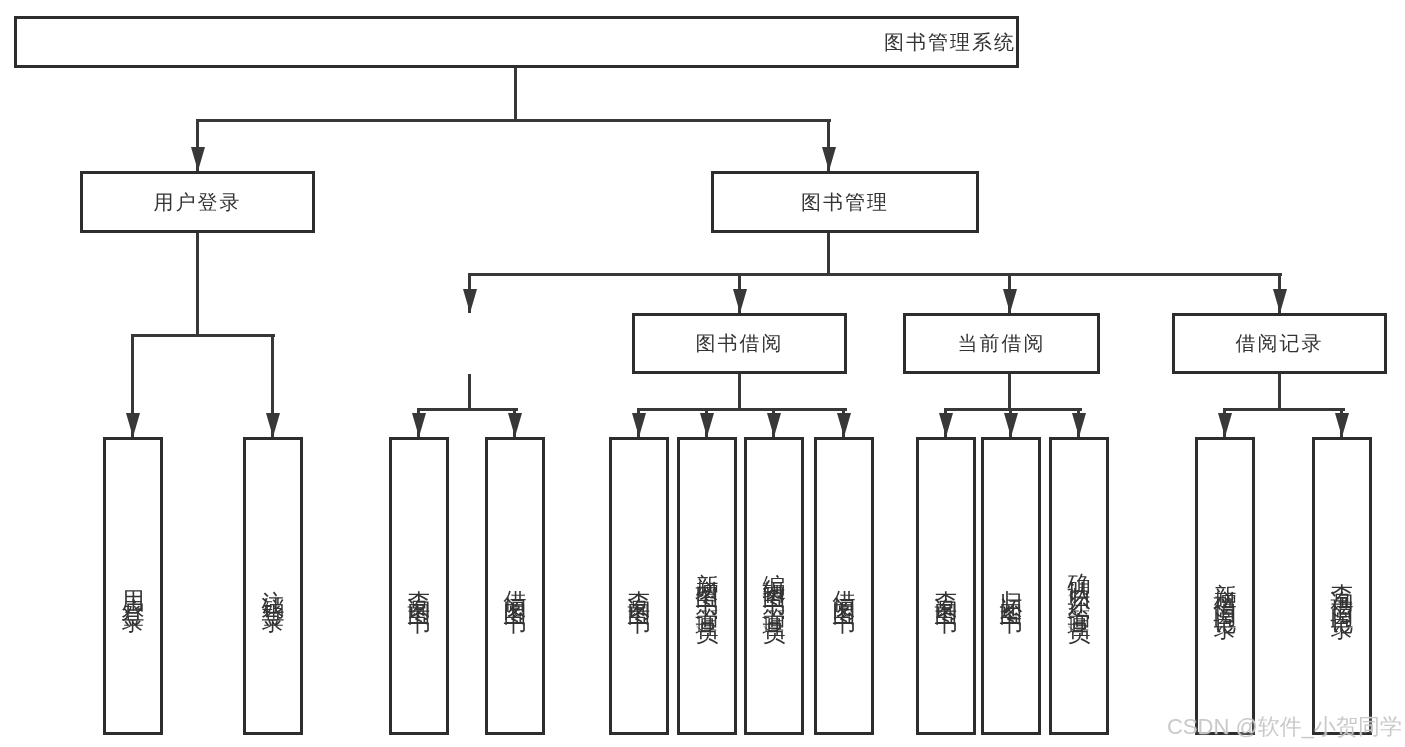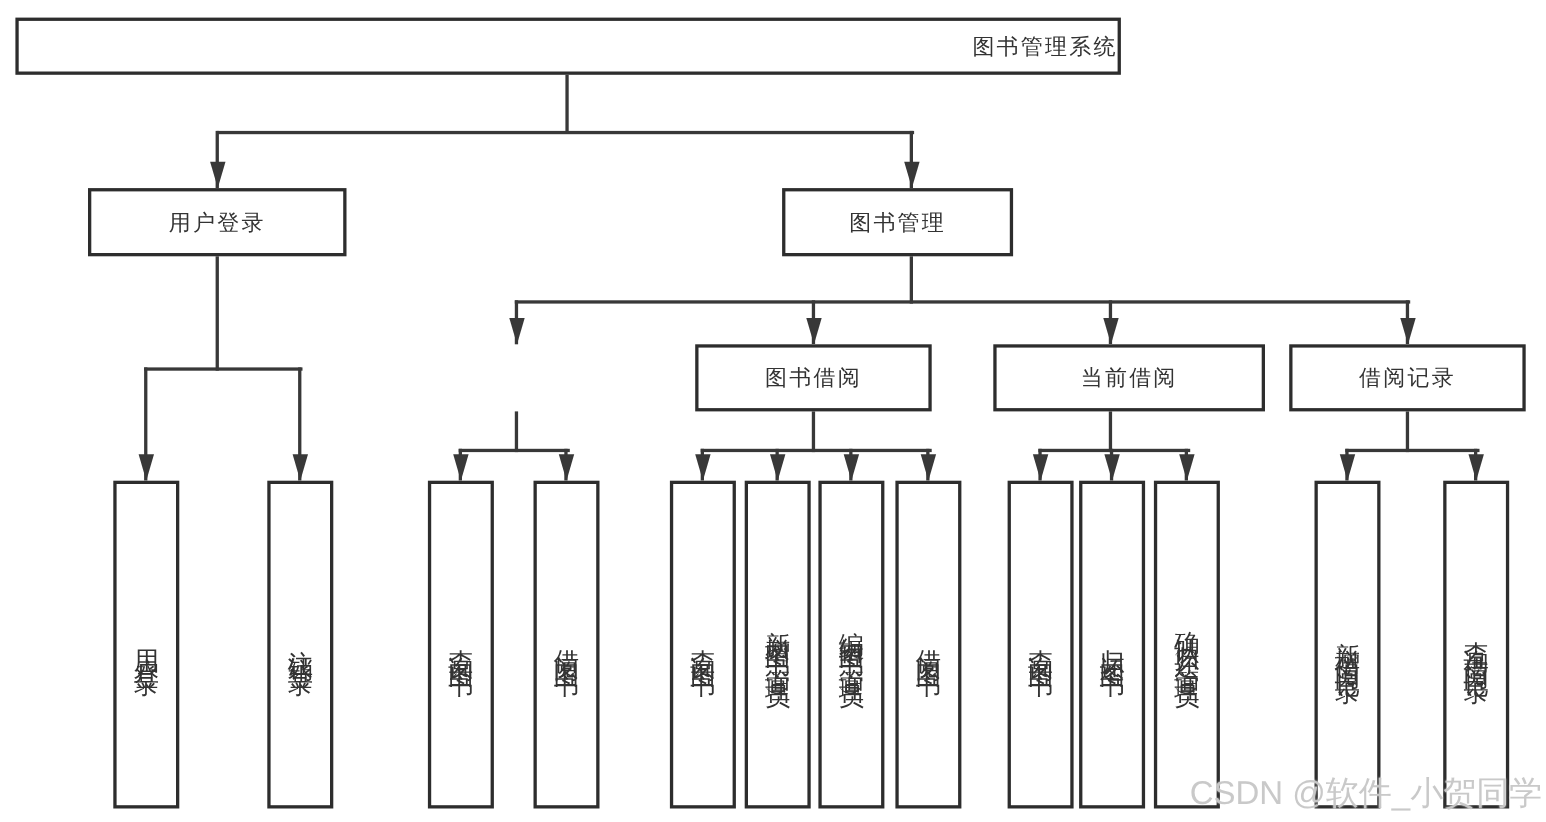--- a/index.html
+++ b/index.html
@@ -60,21 +60,21 @@
     width: 0;
     height: 0;
     border-left: 7px solid transparent;
     border-right: 7px solid transparent;
     border-top: 24px solid #383838;
   }
   .watermark {
     position: absolute;
     right: 3px;
     bottom: 5px;
-    font-size: 30px;
+    font-size: 22px;
     color: rgba(198, 198, 198, 0.95);
     text-shadow: 0 0 2px rgba(255, 255, 255, 0.9);
     z-index: 10;
     white-space: nowrap;
   }
 </style>
 </head>
 <body>
 
 <div class="canvas">
@@ -86,21 +86,21 @@
   <div class="vline" style="left:514px; top:68px; height:53px;"></div>
   <div class="hline" style="left:197px; top:119px; width:634px;"></div>
   <div class="vline" style="left:196px; top:119px; height:52px;"></div>
   <div class="arrow" style="left:191px; top:147px;"></div>
   <div class="vline" style="left:827px; top:119px; height:52px;"></div>
   <div class="arrow" style="left:822px; top:147px;"></div>
 
   <div class="node" style="left:80px; top:171px; width:235px; height:62px;">
     <span class="node-label">用户登录</span>
   </div>
-  <div class="node" style="left:711px; top:171px; width:210px; height:62px;">
+  <div class="node" style="left:711px; top:171px; width:268px; height:62px;">
     <span class="node-label">图书管理</span>
   </div>
 
   <div class="vline" style="left:196px; top:233px; height:104px;"></div>
   <div class="hline" style="left:131px; top:334px; width:144px;"></div>
   <div class="vline" style="left:131px; top:334px; height:103px;"></div>
   <div class="arrow" style="left:126px; top:413px;"></div>
   <div class="vline" style="left:271px; top:334px; height:103px;"></div>
   <div class="arrow" style="left:266px; top:413px;"></div>
 
@@ -111,21 +111,21 @@
   <div class="vline" style="left:738px; top:273px; height:40px;"></div>
   <div class="arrow" style="left:733px; top:289px;"></div>
   <div class="vline" style="left:1008px; top:273px; height:40px;"></div>
   <div class="arrow" style="left:1003px; top:289px;"></div>
   <div class="vline" style="left:1278px; top:273px; height:40px;"></div>
   <div class="arrow" style="left:1273px; top:289px;"></div>
 
   <div class="node" style="left:632px; top:313px; width:215px; height:61px;font-family:Liberation Mono, monospace;">
     <span class="node-label">图书借阅</span>
   </div>
-  <div class="node" style="left:903px; top:313px; width:247px; height:61px;">
+  <div class="node" style="left:903px; top:313px; width:197px; height:61px;">
     <span class="node-label">当前借阅</span>
   </div>
   <div class="node" style="left:1172px; top:313px; width:215px; height:61px;">
     <span class="node-label">借阅记录</span>
   </div>
 
   <div class="vline" style="left:468px; top:374px; height:37px;"></div>
   <div class="hline" style="left:417px; top:408px; width:101px;"></div>
   <div class="vline" style="left:417px; top:408px; height:29px;"></div>
   <div class="arrow" style="left:412px; top:413px;"></div>

